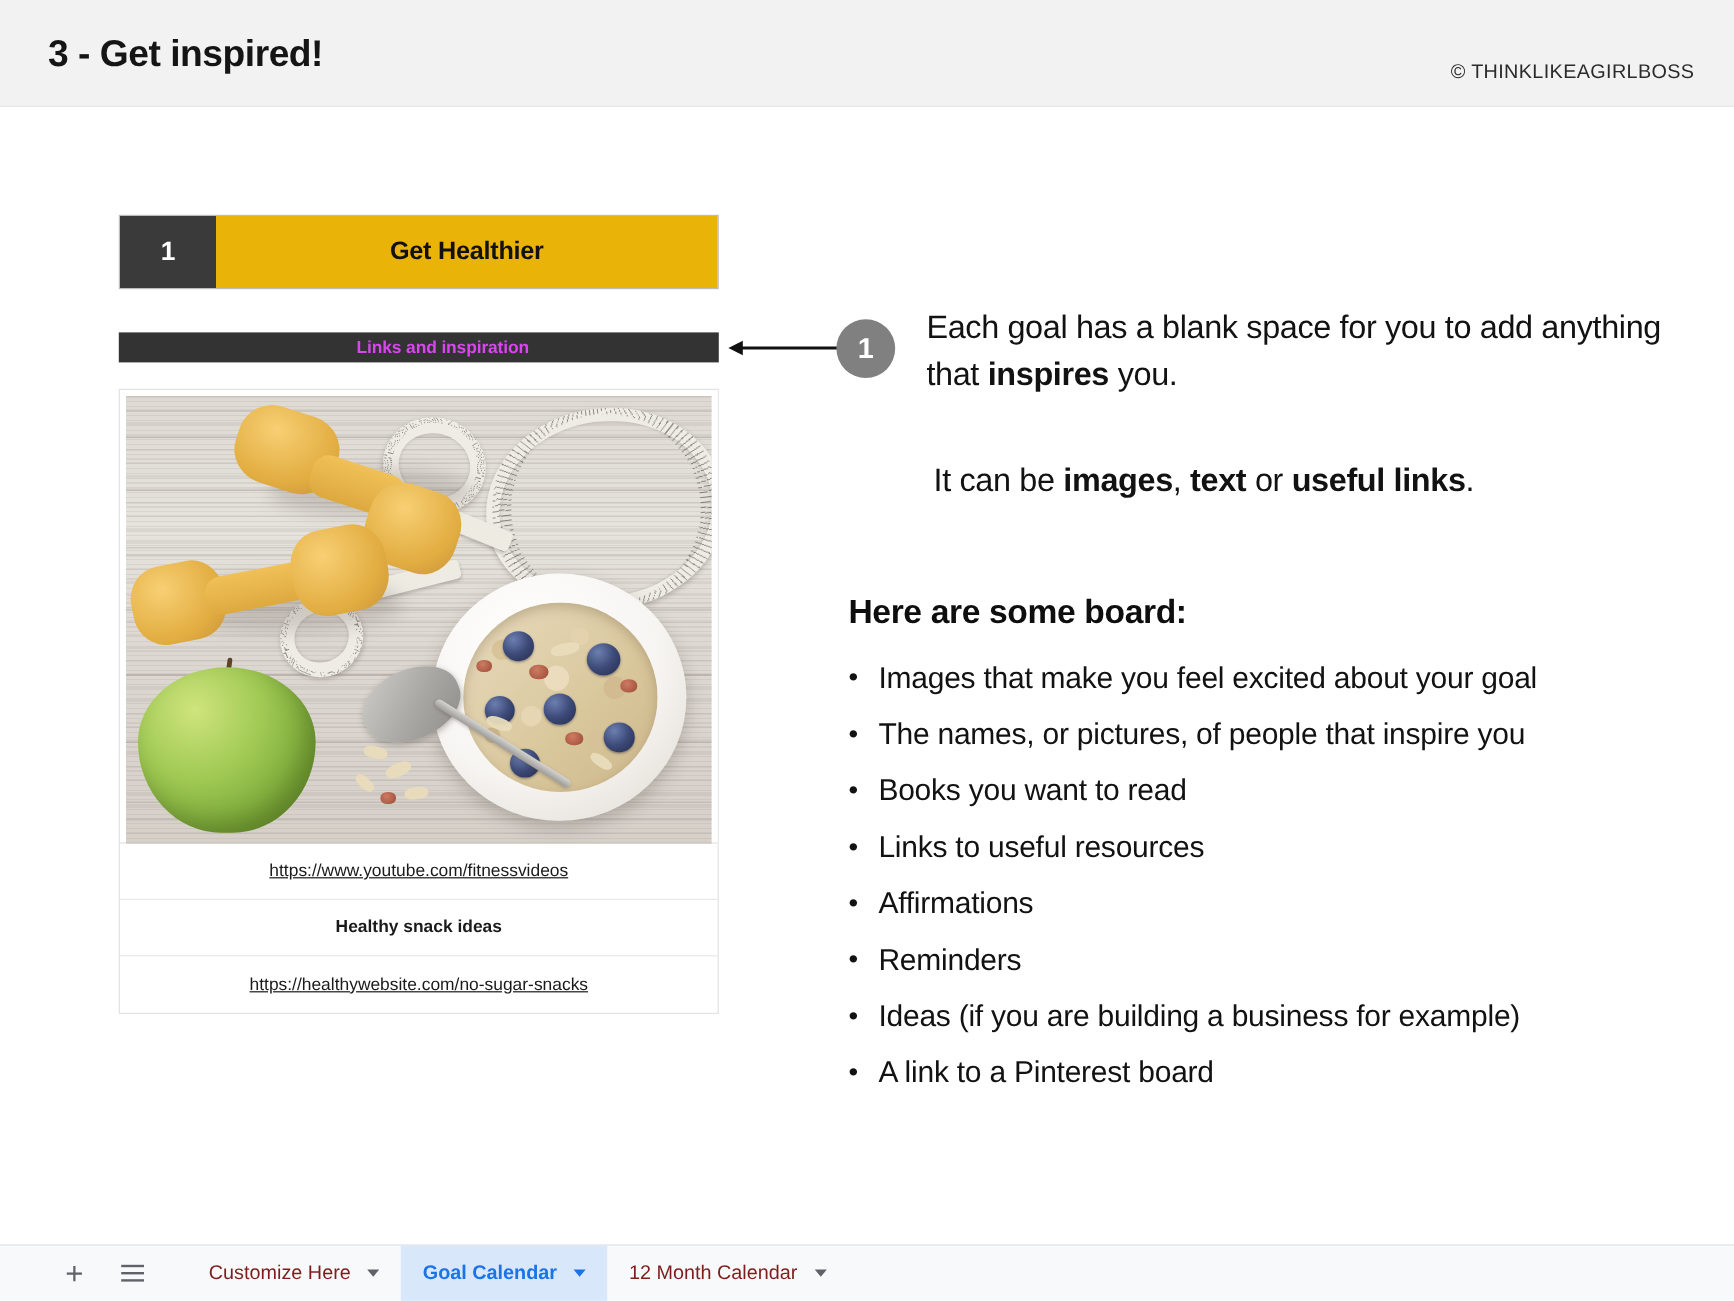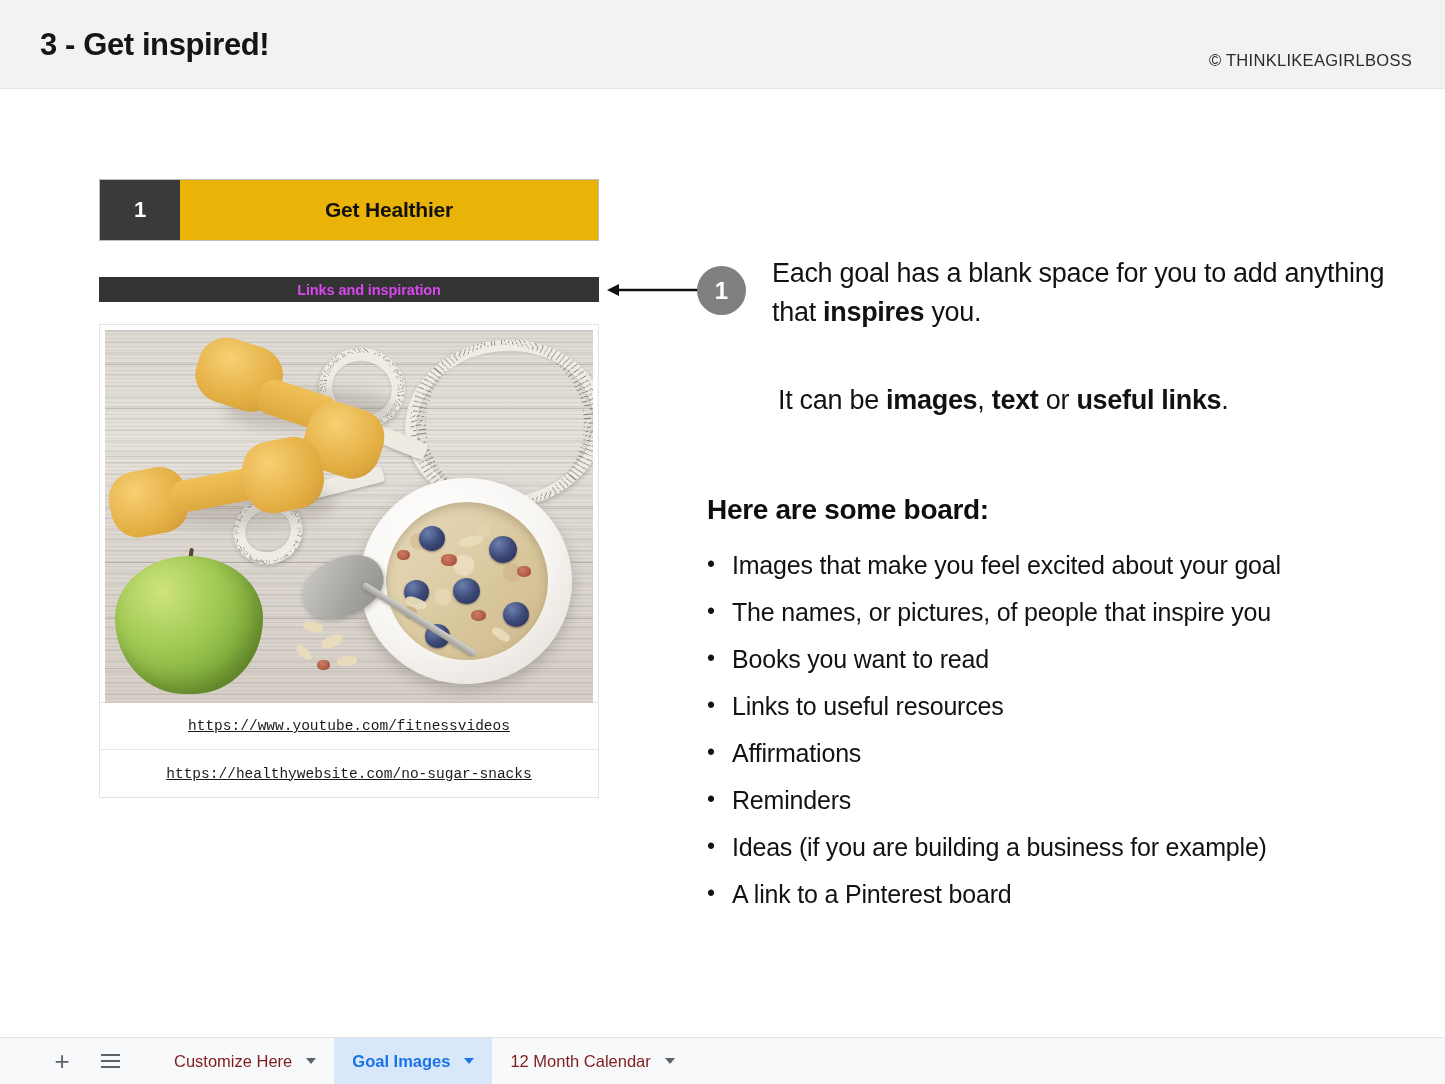--- a/index.html
+++ b/index.html
@@ -53,21 +53,21 @@
     position:absolute; left:99px; top:324px; width:500px;
     border:1px solid #e3e3e3; background:#fff;
   }
   .cell-image { height:378px; border-bottom:1px solid #e3e3e3; padding:5px 5px 0 5px; background:#fff; }
   .cell-row {
     height:47px; border-bottom:1px solid #e8e8e8;
     display:flex; align-items:center; justify-content:center;
     font-size:14.5px; color:#1a1a1a;
   }
   .cell-row:last-child { border-bottom:none; }
-  .cell-row.link span { text-decoration:underline;font-family:Liberation Mono, monospace; }
+  .cell-row.link span { text-decoration:underline; }
   .cell-row.bold { font-weight:bold; }
 
   
   .photo {
     position:relative; width:100%; height:373px; overflow:hidden;
     background:
       repeating-linear-gradient(180deg,
         rgba(150,143,136,0.16) 0px, rgba(150,143,136,0.16) 1px,
         rgba(255,255,255,0) 1px, rgba(255,255,255,0) 4px),
       repeating-linear-gradient(180deg,
@@ -291,20 +291,23 @@
         <div class="flake" style="left:216px; top:306px; width:22px; height:11px; transform:rotate(-24deg);"></div>
         <div class="flake" style="left:190px; top:318px; width:18px; height:9px; transform:rotate(42deg);"></div>
         <div class="flake" style="left:232px; top:326px; width:20px; height:10px; transform:rotate(-8deg);"></div>
         <div class="dried" style="left:212px; top:330px; width:13px; height:10px;"></div>
       </div>
     </div>
 
     <div class="cell-row link">
       <span>https://www.youtube.com/fitnessvideos</span>
     </div>
+    <div class="cell-row bold">
+      <span>Healthy snack ideas</span>
+    </div>
     <div class="cell-row link">
       <span>https://healthywebsite.com/no-sugar-snacks</span>
     </div>
   </div>
 
   <svg class="callout-arrow" viewBox="0 0 105 24">
     <line x1="104" y1="12" x2="10" y2="12" stroke="#111" stroke-width="2.4"></line>
     <polygon points="2,12 14,6 14,18" fill="#111"></polygon>
   </svg>
   <div class="badge-1">1</div>
@@ -339,21 +342,21 @@
           <i></i>
           <i></i>
         </span>
     </div>
     <div class="tabs">
       <div class="tab">
         <span>Customize Here</span>
         <span class="caret"></span>
       </div>
       <div class="tab active">
-        <span>Goal Images</span>
+        <span>Goal Calendar</span>
         <span class="caret"></span>
       </div>
       <div class="tab">
         <span>12 Month Calendar</span>
         <span class="caret"></span>
       </div>
     </div>
   </div>
 
 </div>

